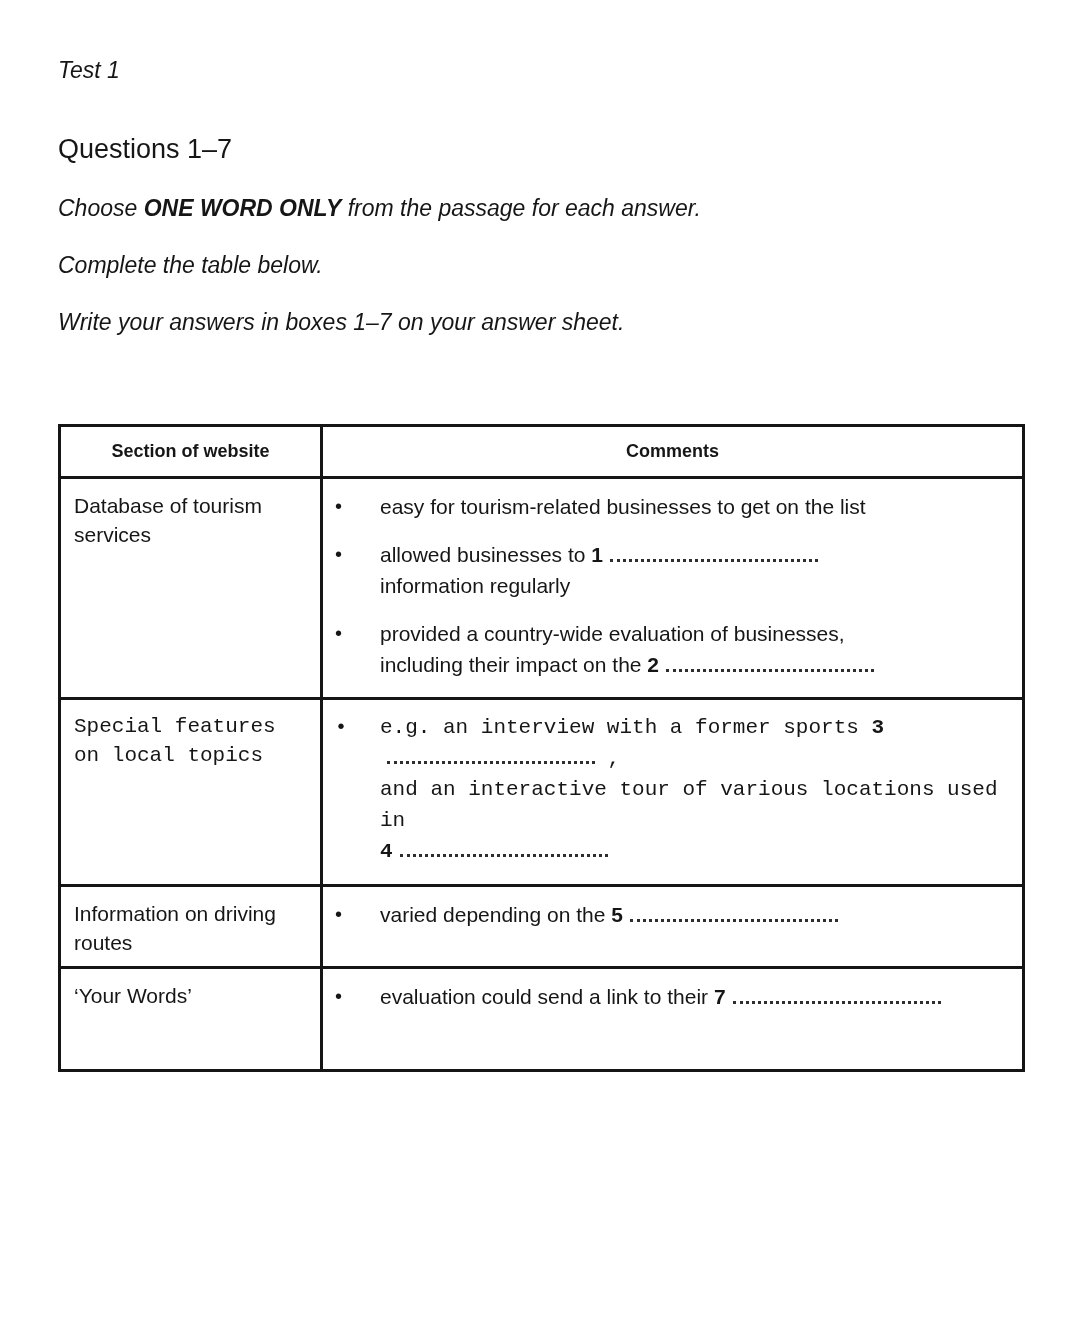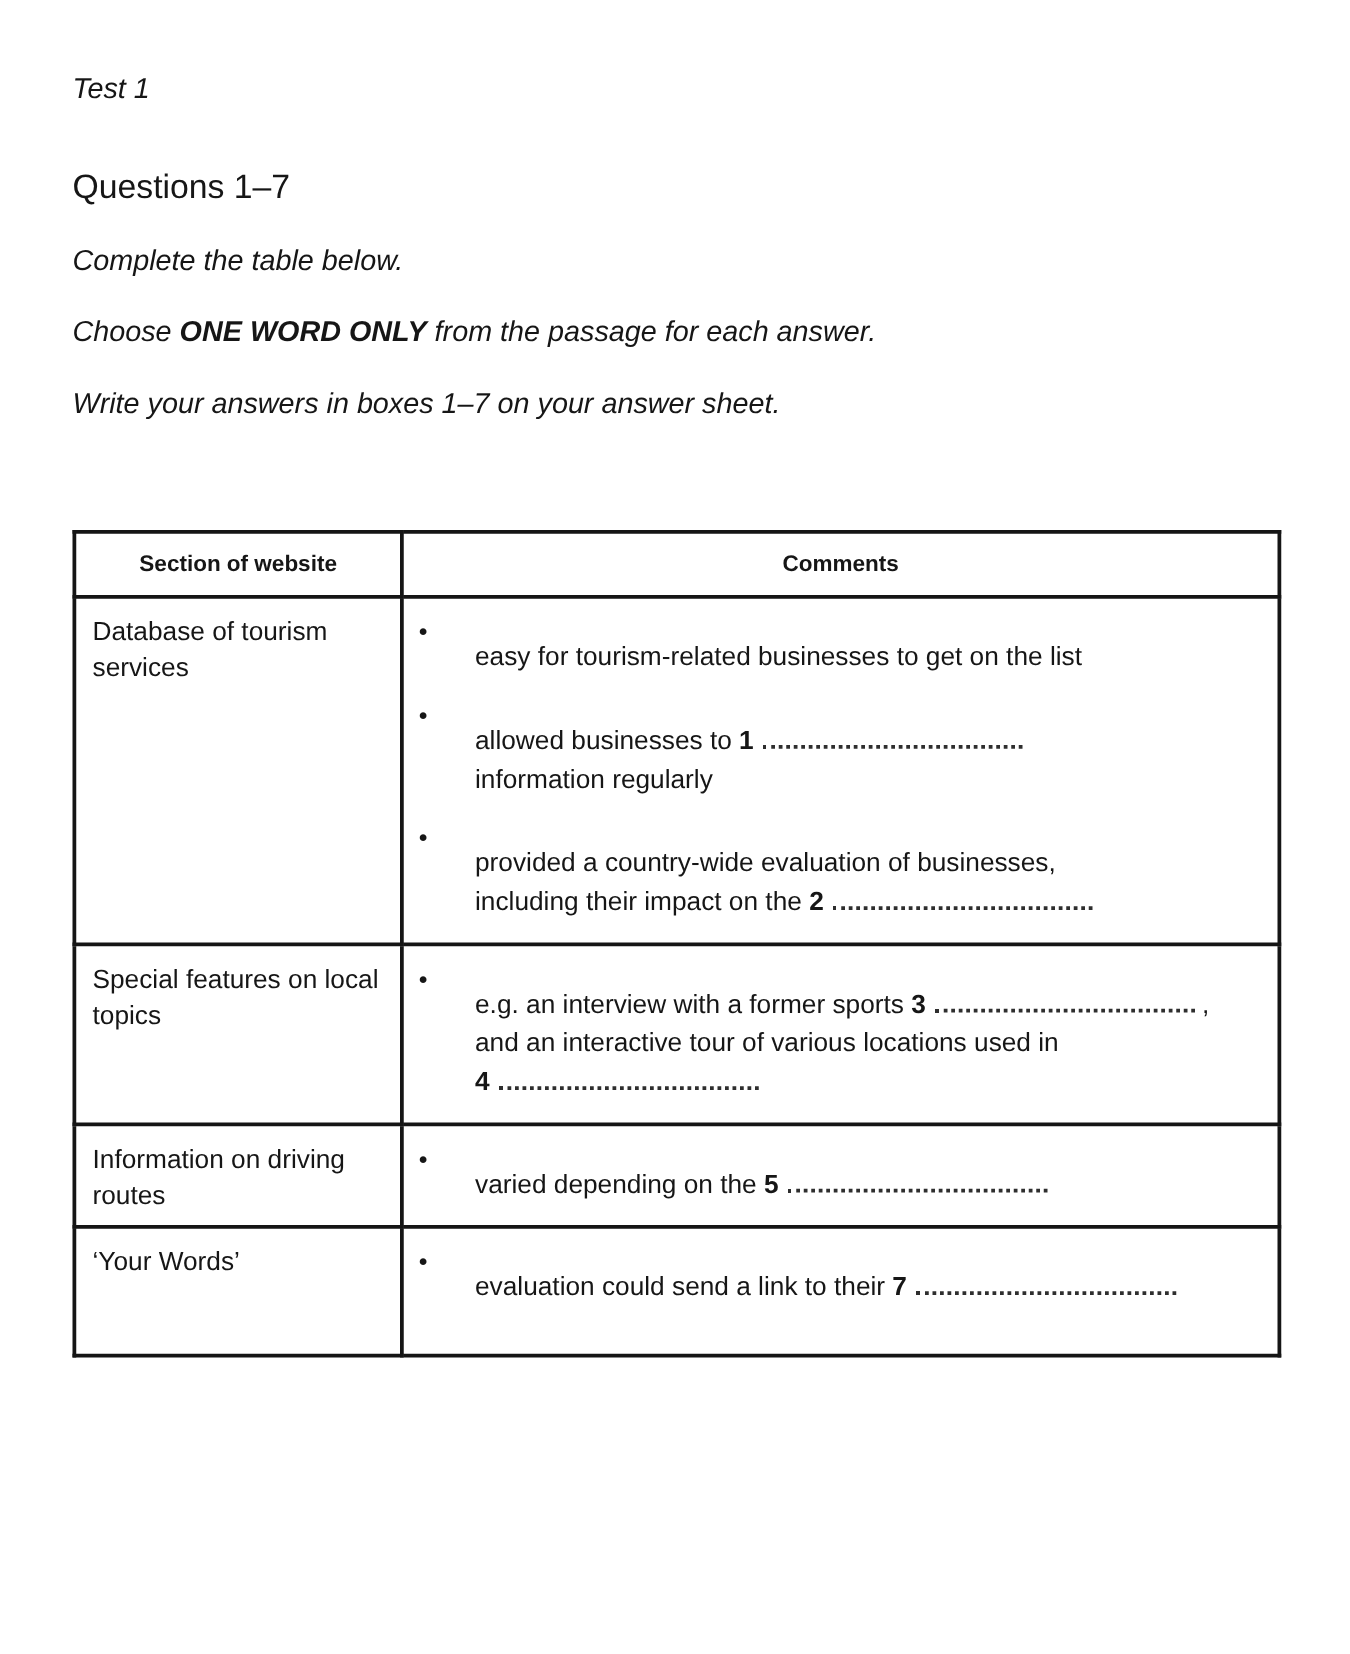--- a/index.html
+++ b/index.html
@@ -45,21 +45,21 @@
     width: 964px;
     margin-top: 87px;
   }
   .answers-table th,
   .answers-table td {
     border: 3px solid #151515;
     box-sizing: border-box;
   }
   .answers-table thead tr { height: 52px; }
   .answers-table tbody tr:nth-child(1) { height: 215px; }
-  .answers-table tbody tr:nth-child(2) { height: 125px; }
+  .answers-table tbody tr:nth-child(2) { height: 125px; font-family: Liberation Mono, monospace; }
   .answers-table tbody tr:nth-child(3) { height: 82px;  }
   .answers-table tbody tr:nth-child(4) { height: 103px; }
   .answers-table tbody tr:nth-child(5) { height: 70px;  }
   .answers-table th {
     font-size: 18px;
     font-weight: bold;
     text-align: center;
     vertical-align: middle;
     padding: 0;
   }
@@ -79,21 +79,20 @@
     display: flex;
     margin: 0 0 17px 0;
   }
   .bullet {
     flex: 0 0 45px;
     font-size: 20px;
     line-height: 31px;
   }
   .comment-text {
     flex: 1 1 auto;
-    margin-top: 19px;
   }
   .qnum {
     font-weight: bold;
   }
   .blank {
     display: inline-block;
     width: 208px;
     height: 15px;
     margin-left: 7px;
     border-bottom: 3px dotted #2e2e2e;
@@ -101,23 +100,23 @@
 </style>
 </head>
 <body>
 
 <div class="page">
 
   <p class="running-header">Test 1</p>
 
   <h1 class="questions-title">Questions 1–7</h1>
 
+  <p class="instruction"><span>Choose </span><span class="emph">ONE WORD ONLY</span><span> from the passage for each answer.</span></p>
+
   <p class="instruction">Complete the table below.</p>
-
-  <p class="instruction"><span>Choose </span><span class="emph">ONE WORD ONLY</span><span> from the passage for each answer.</span></p>
 
   <p class="instruction">Write your answers in boxes 1–7 on your answer sheet.</p>
 
   <table class="answers-table">
     <colgroup>
       <col style="width:262px">
       <col style="width:702px">
     </colgroup>
     <thead>
       <tr>

